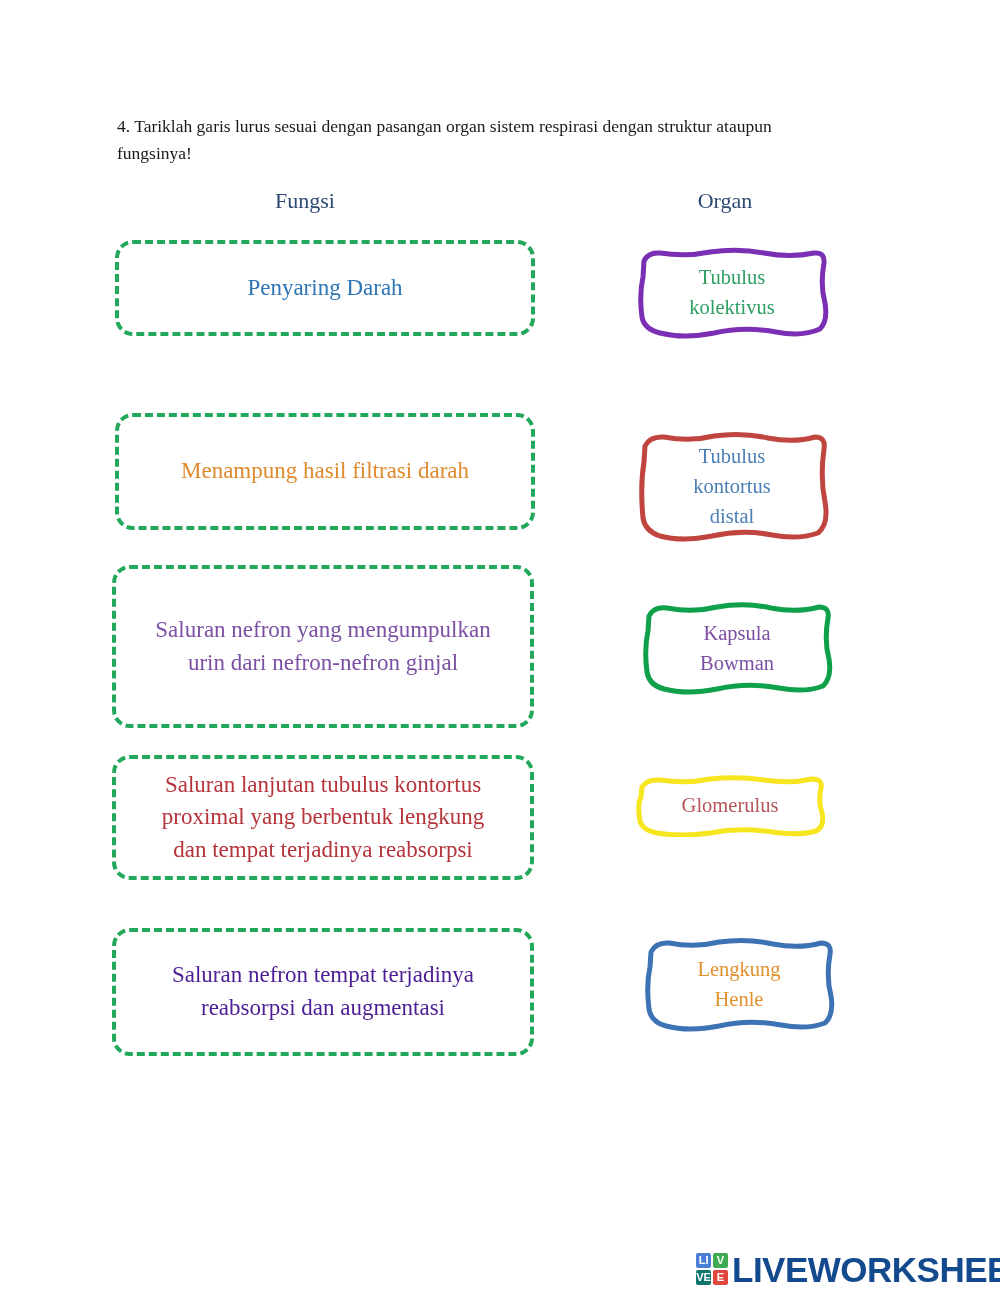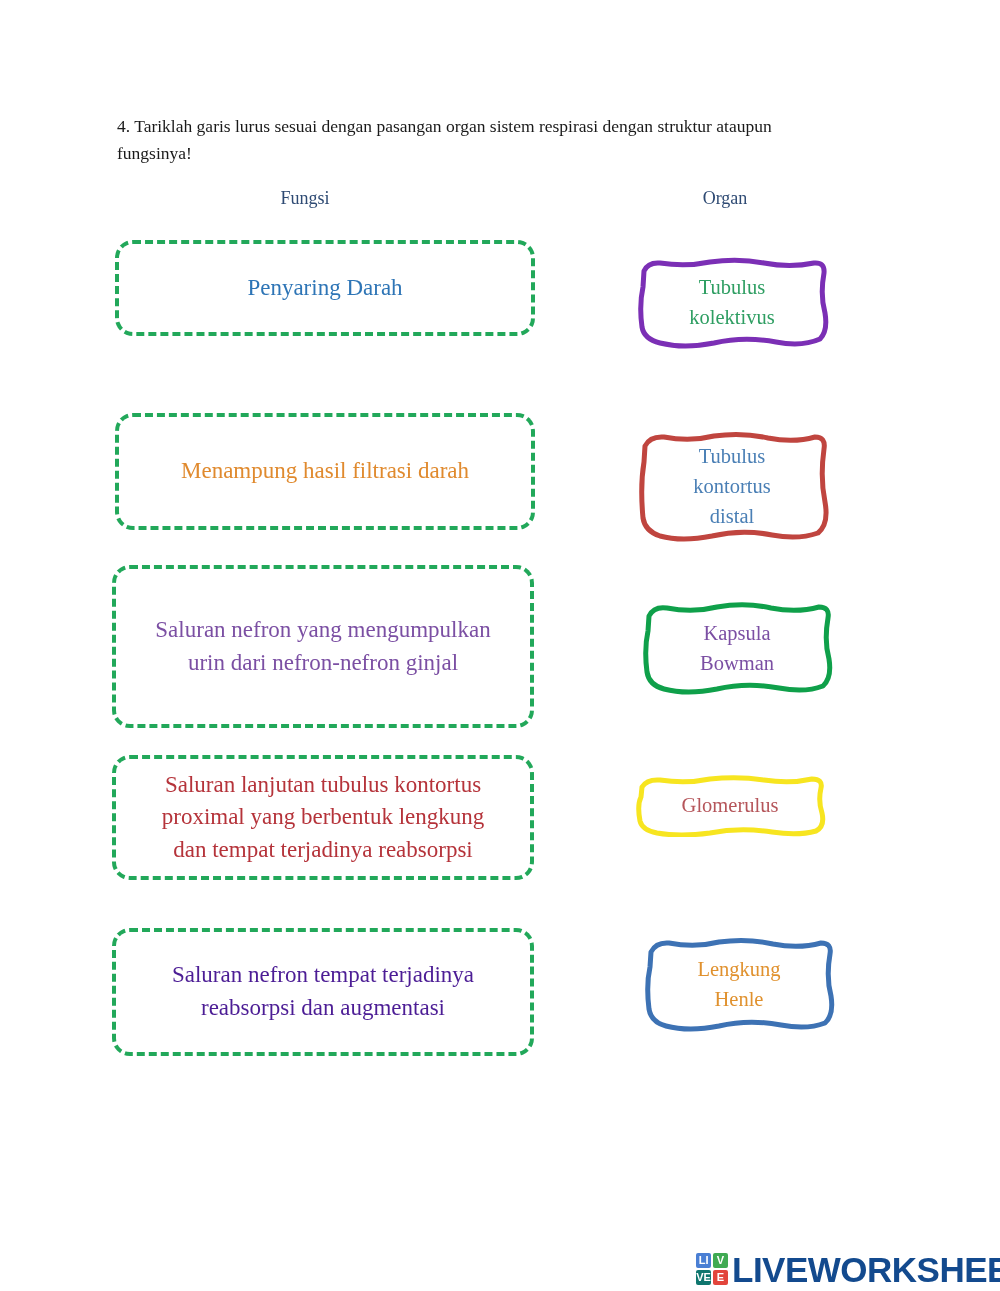--- a/index.html
+++ b/index.html
@@ -29,21 +29,21 @@
     width: 730px;
     font-size: 17.5px;
     line-height: 1.55;
     color: #1a1a1a;
     font-family: "Liberation Serif", serif;
   }
 
   
   .col-head {
     position: absolute;
-    font-size: 18px;
+    font-size: 22px;
     color: #2e4a73;
     font-family: "Liberation Serif", serif;
     text-align: center;
   }
   .col-head.fungsi { left: 195px; top: 188px; width: 220px; }
   .col-head.organ  { left: 635px; top: 188px; width: 180px; }
 
   
   .fn-box {
     position: absolute;
@@ -148,21 +148,21 @@
   </div>
 
   <div class="fn-box" style="left:112px; top:755px; width:422px; height:125px;">
     <span class="fn-text" style="color:#b5333a; max-width:355px;">Saluran lanjutan tubulus kontortus proximal yang berbentuk lengkung dan tempat terjadinya reabsorpsi</span>
   </div>
 
   <div class="fn-box" style="left:112px; top:928px; width:422px; height:128px;">
     <span class="fn-text" style="color:#4c1d95; max-width:345px;">Saluran nefron tempat terjadinya reabsorpsi dan augmentasi</span>
   </div>
 
-  <div class="org-box" style="left:634px; top:257px; width:196px; height:92px;">
+  <div class="org-box" style="left:634px; top:247px; width:196px; height:92px;">
     <svg viewBox="0 0 196 92" preserveAspectRatio="none">
       <path d="M10,14 Q14,5 26,6 Q52,10 76,5 Q104,1 130,6 Q156,11 180,6
                Q191,5 190,16 Q186,38 191,56 Q194,74 186,82 Q168,90 142,85
                Q110,79 80,86 Q50,92 26,86 Q10,82 8,70 Q5,48 9,30 Z" fill="#ffffff" stroke="#7b2fb5" stroke-width="5" stroke-linejoin="round" stroke-linecap="round"></path>
     </svg>
     <span class="org-text" style="color:#2e9e62; max-width:130px;">Tubulus kolektivus</span>
   </div>
 
   <div class="org-box" style="left:634px; top:430px; width:196px; height:114px;">
     <svg viewBox="0 0 196 114" preserveAspectRatio="none">

